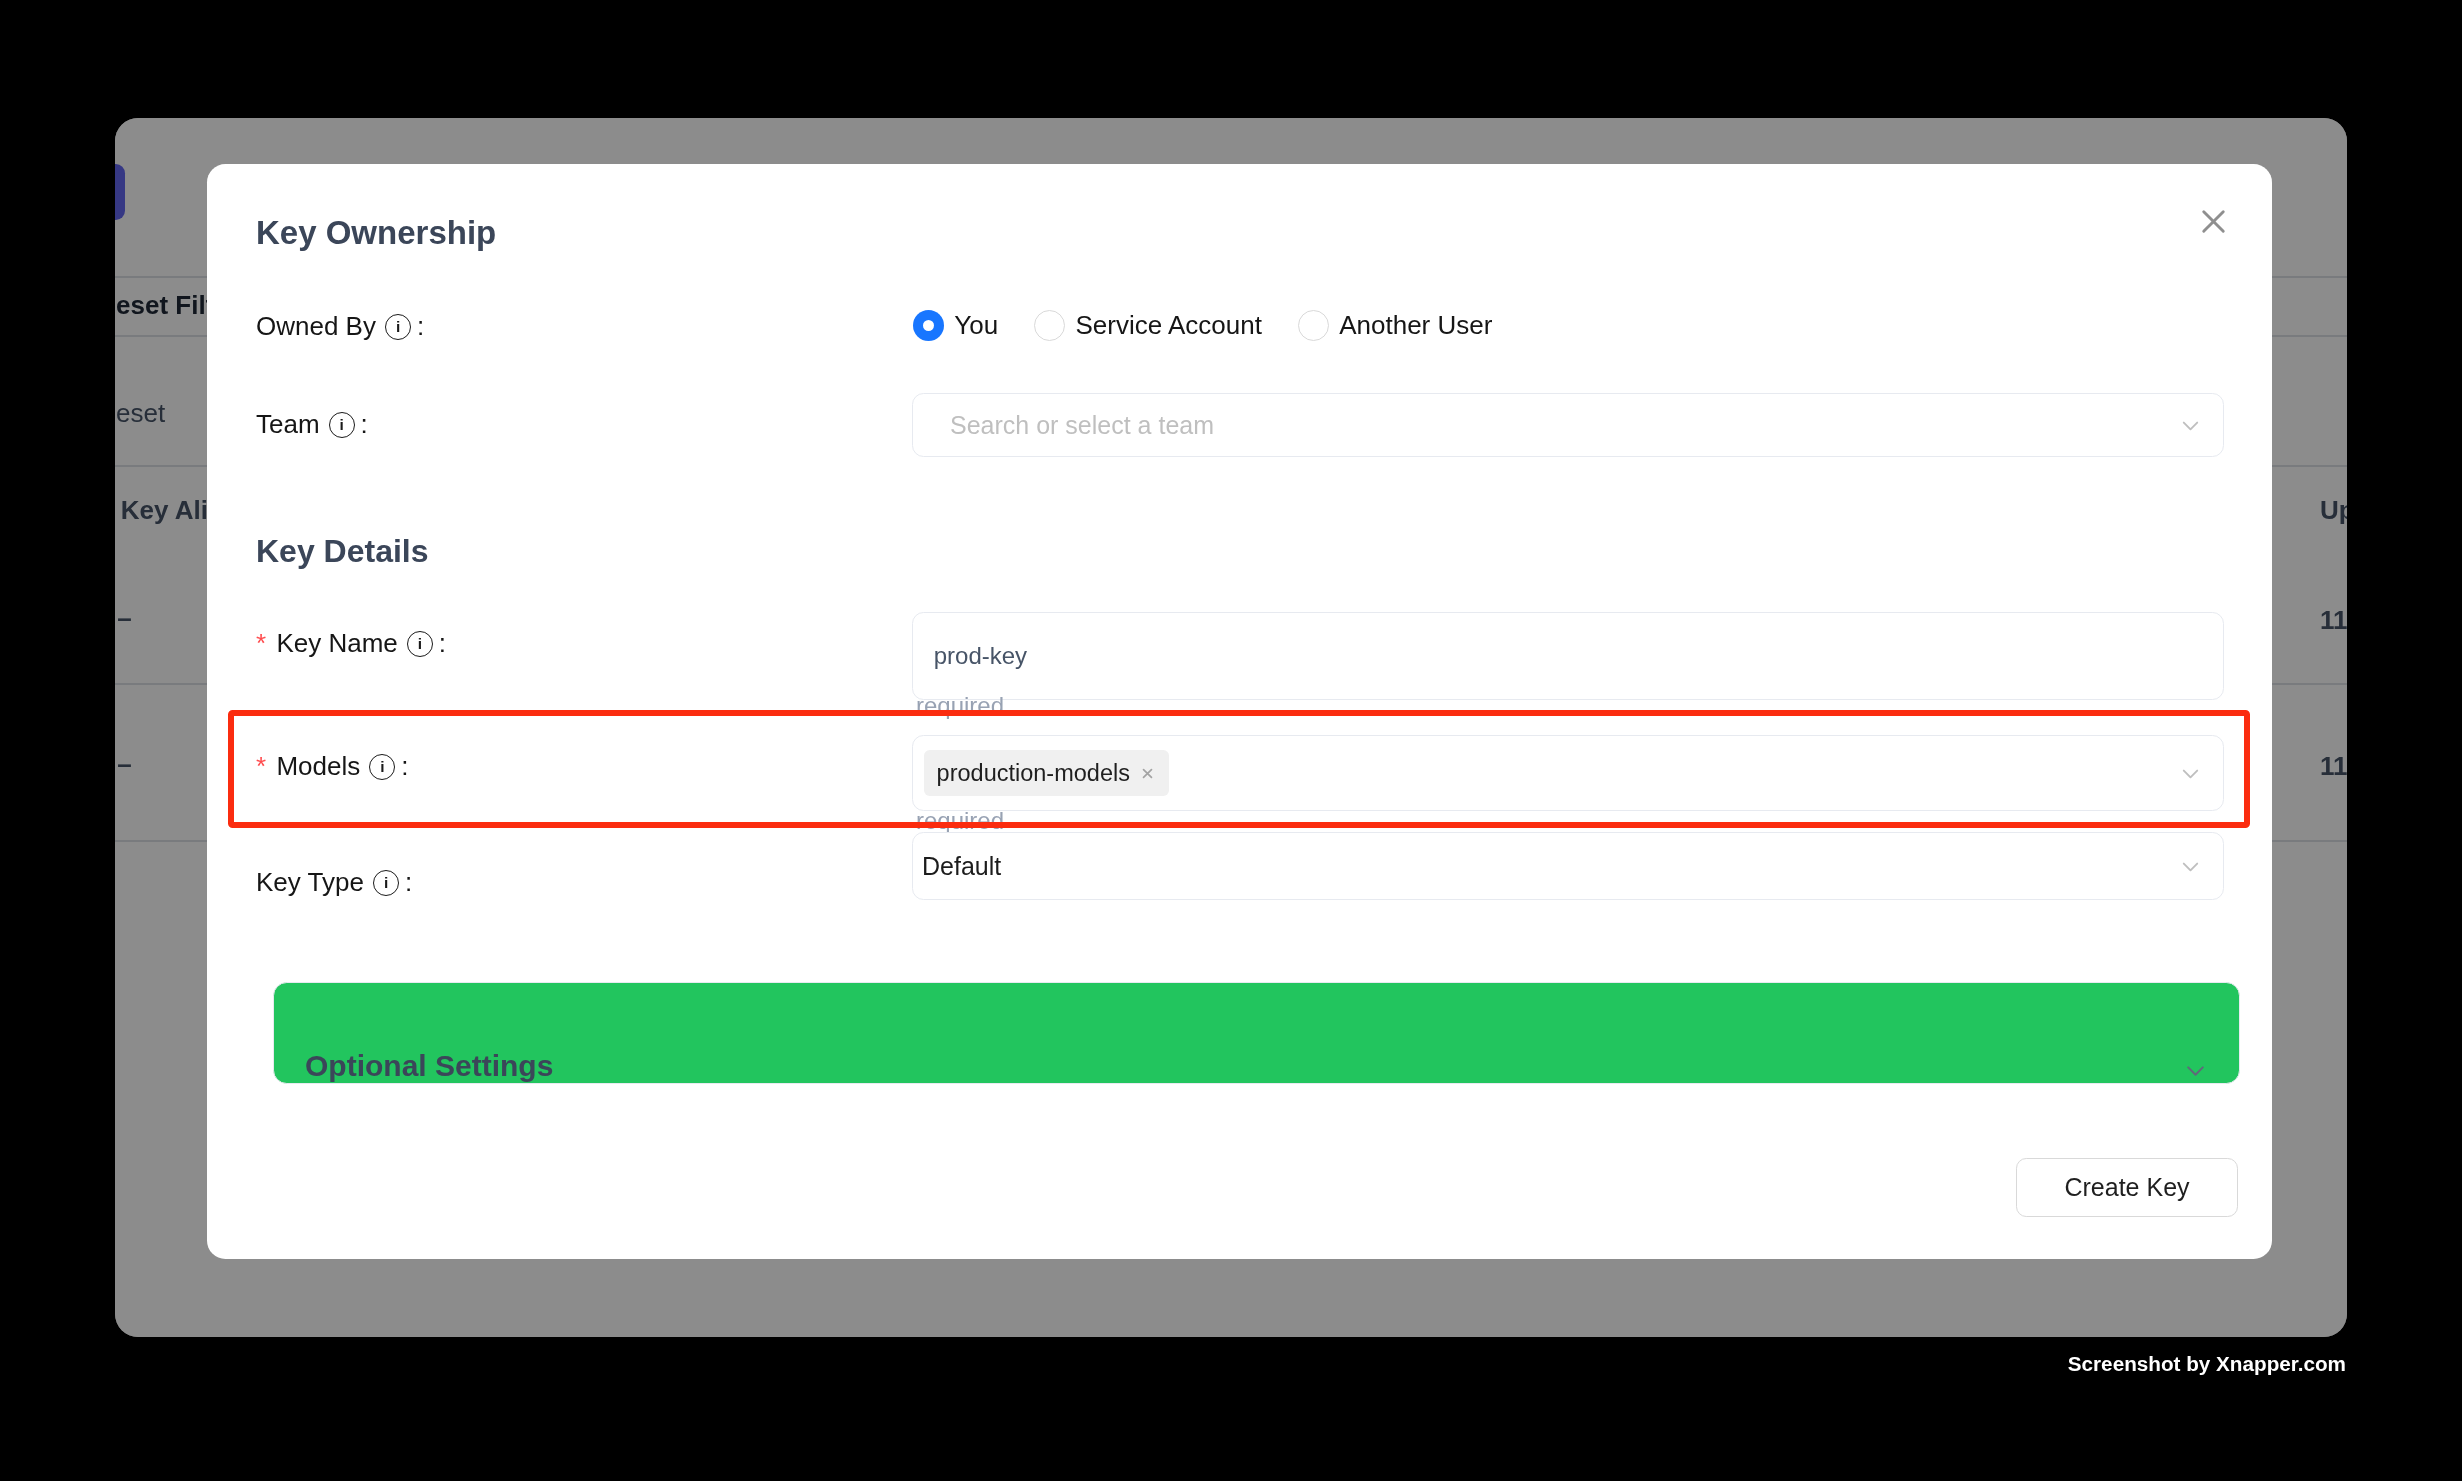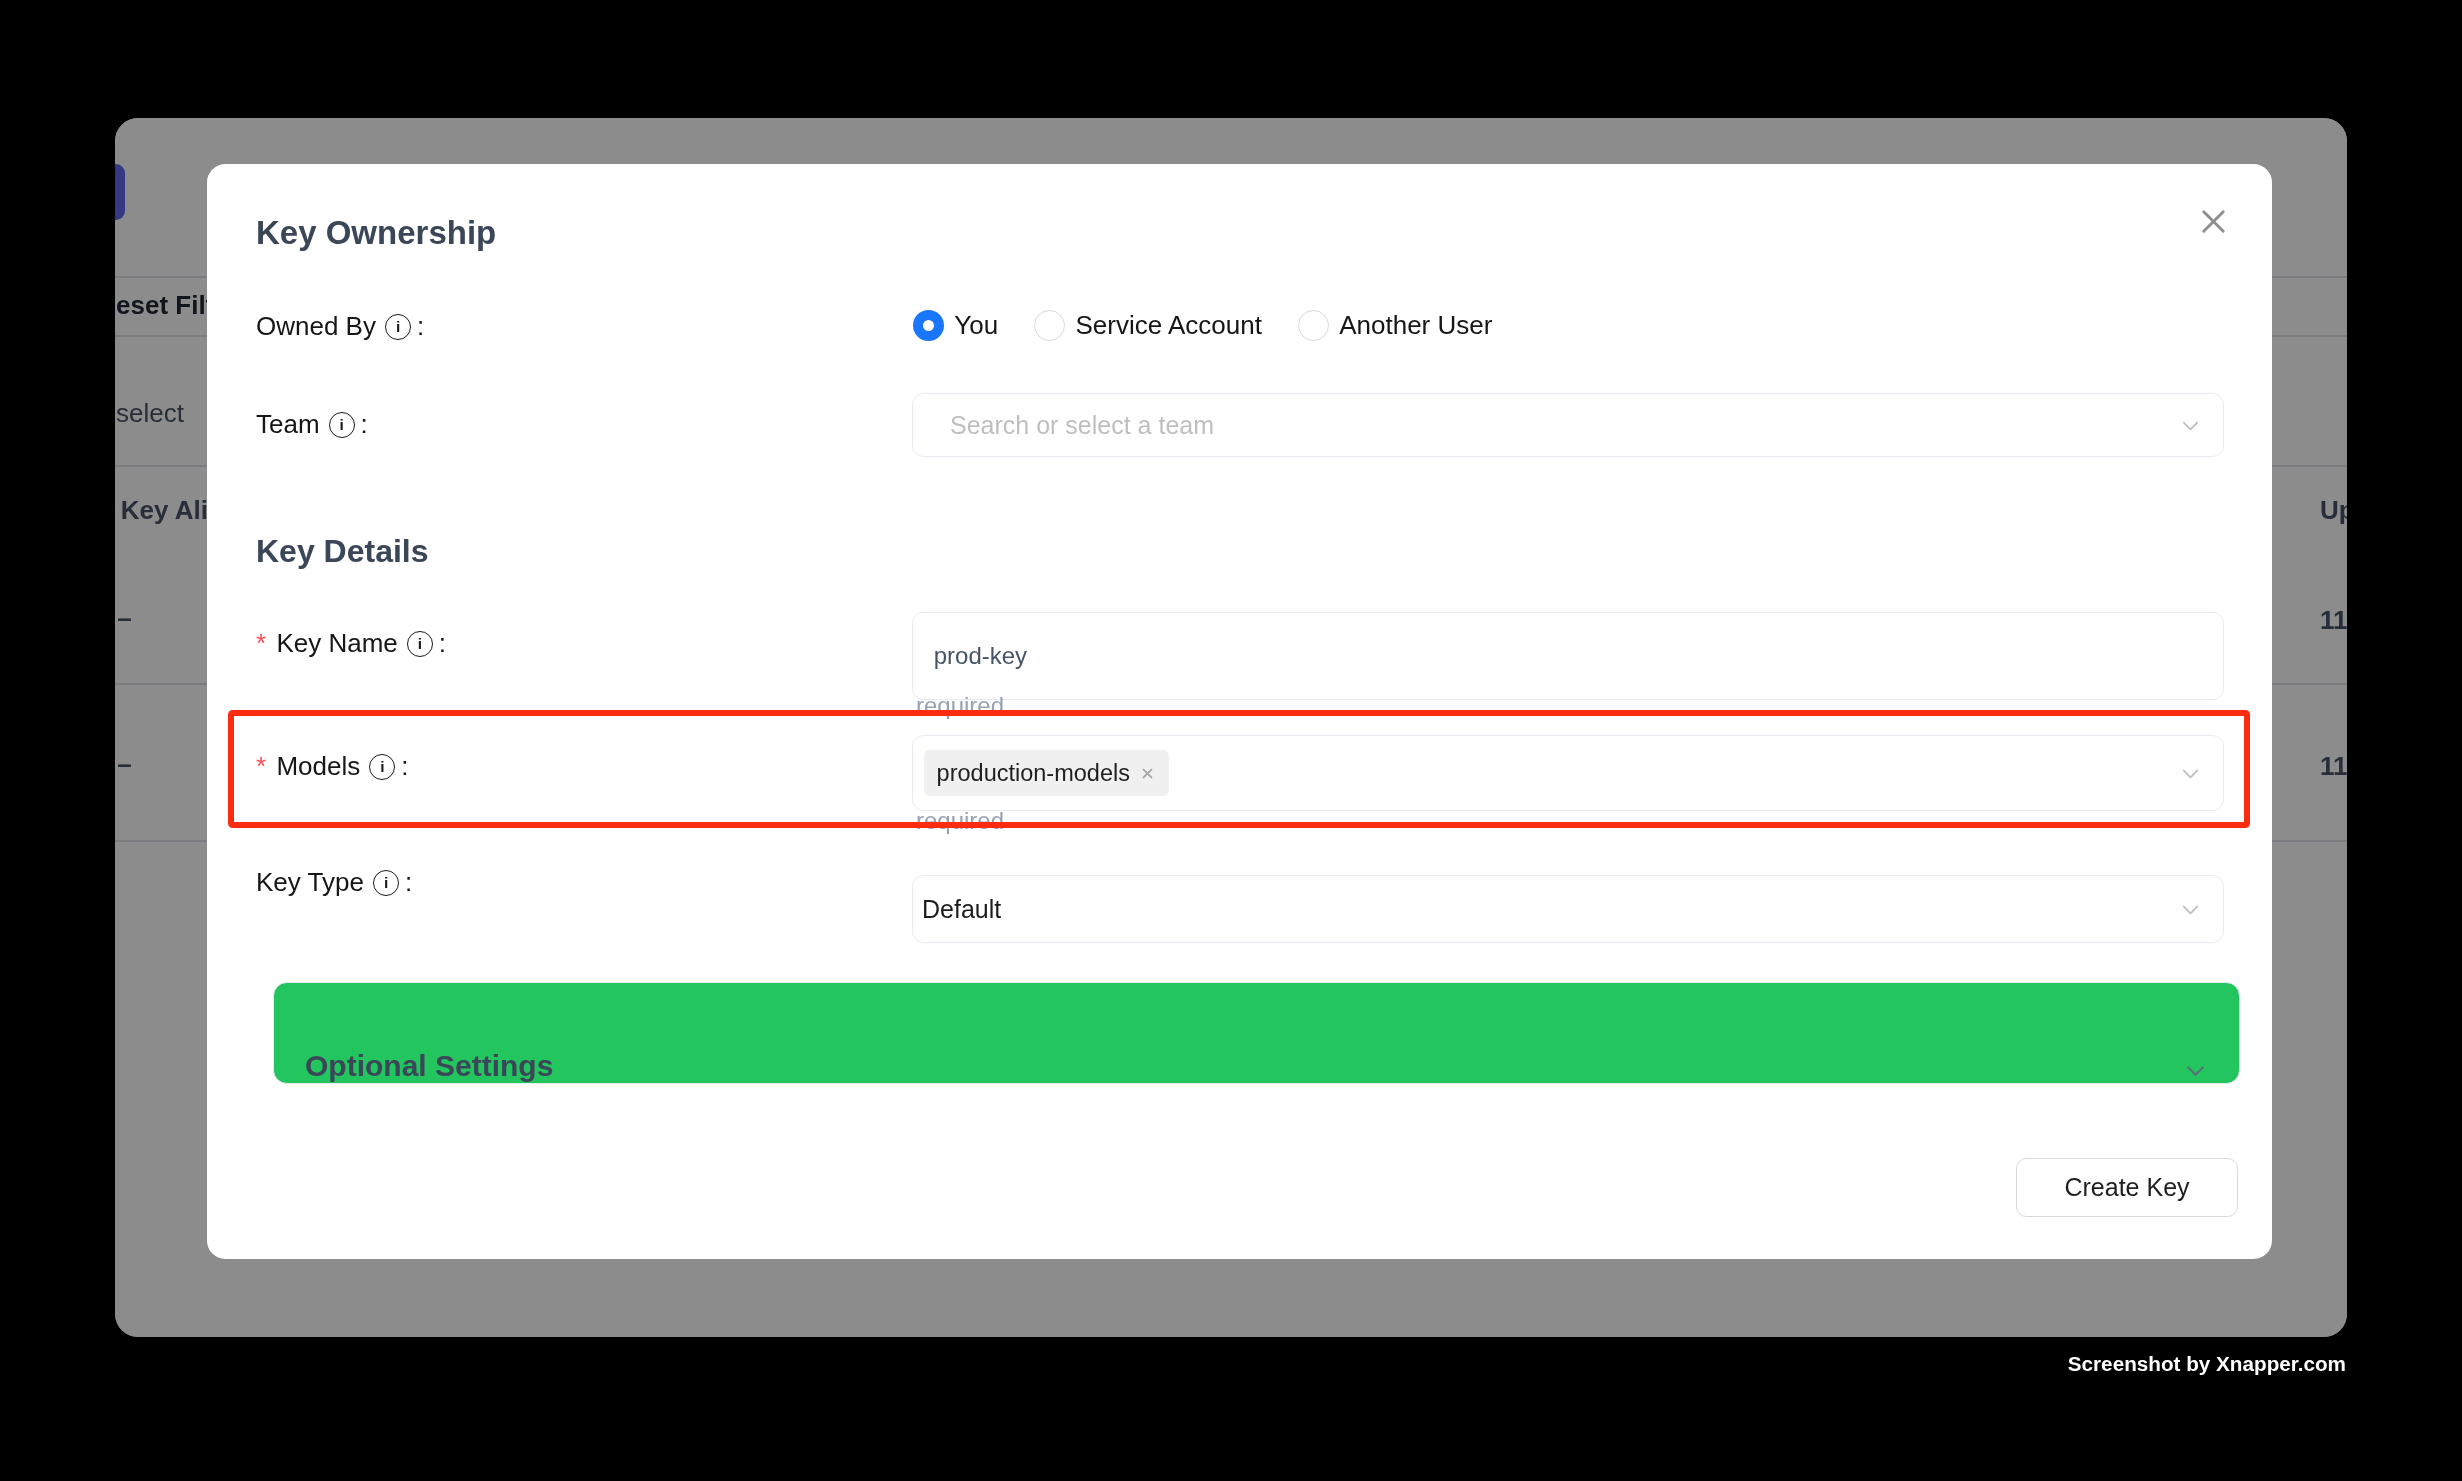--- a/index.html
+++ b/index.html
@@ -53,21 +53,21 @@
   .radio-label{font-size:26px;color:#161616;white-space:nowrap;}
 
   .select{
     position:absolute;left:705px;width:1312px;box-sizing:border-box;background:#fff;
     border:1.7px solid #e7eaf0;border-radius:11.5px;display:flex;align-items:center;
     padding:0 20.7px;cursor:pointer;
   }
   .sel-team{top:229px;height:64px;padding-left:37px;}
   .inp-keyname{top:448px;height:88px;cursor:text;}
   .sel-models{top:571px;height:76px;padding-left:11px;}
-  .sel-keytype{top:711px;height:68px;padding-left:9px;}
+  .sel-keytype{top:668px;height:68px;padding-left:9px;}
   .placeholder{color:#bfbfbf;font-size:25px;}
   .value-dark{color:#1c1c1c;font-size:25px;}
   .value-slate{color:#475467;font-size:24px;}
   .chev{margin-left:auto;color:#bfbfbf;flex:none;display:flex;}
   .tag{
     display:inline-flex;align-items:center;gap:9.2px;background:#f0f0f0;border-radius:5.7px;
     padding:9.2px 12.6px;font-size:23.5px;color:#1f1f1f;white-space:nowrap;
   }
   .tag-x{display:flex;color:#a3a3a3;cursor:pointer;}
   .required-msg{position:absolute;left:709px;font-size:24px;color:#98a2b3;}
@@ -97,21 +97,21 @@
   .watermark{position:absolute;right:116px;top:1352px;font-size:20.7px;font-weight:600;color:#fff;z-index:5;}
 </style>
 </head>
 <body>
 
 <div class="page-card">
   <div class="blue-frag"></div>
   <div class="bg-divider" style="top:158px"></div>
   <span class="bg-el reset-frag">eset Filt</span>
   <div class="bg-divider" style="top:217px"></div>
-  <span class="bg-el results-frag">select</span>
+  <span class="bg-el results-frag">eset</span>
   <div class="bg-divider" style="top:347px"></div>
   <span class="bg-el th-frag" style="left:5.7px;top:377px">Key Alia</span>
   <span class="bg-el th-frag" style="left:2205px;top:377px">Up</span>
   <span class="bg-el cell-dash" style="left:2.3px;top:485px">–</span>
   <span class="bg-el cell-date" style="left:2205px;top:487px">11/</span>
   <div class="bg-divider" style="top:565px"></div>
   <span class="bg-el cell-dash" style="left:2.3px;top:631px">–</span>
   <span class="bg-el cell-date" style="left:2205px;top:633px">11/</span>
   <div class="bg-divider" style="top:722px"></div>
   <div class="dim"></div>

